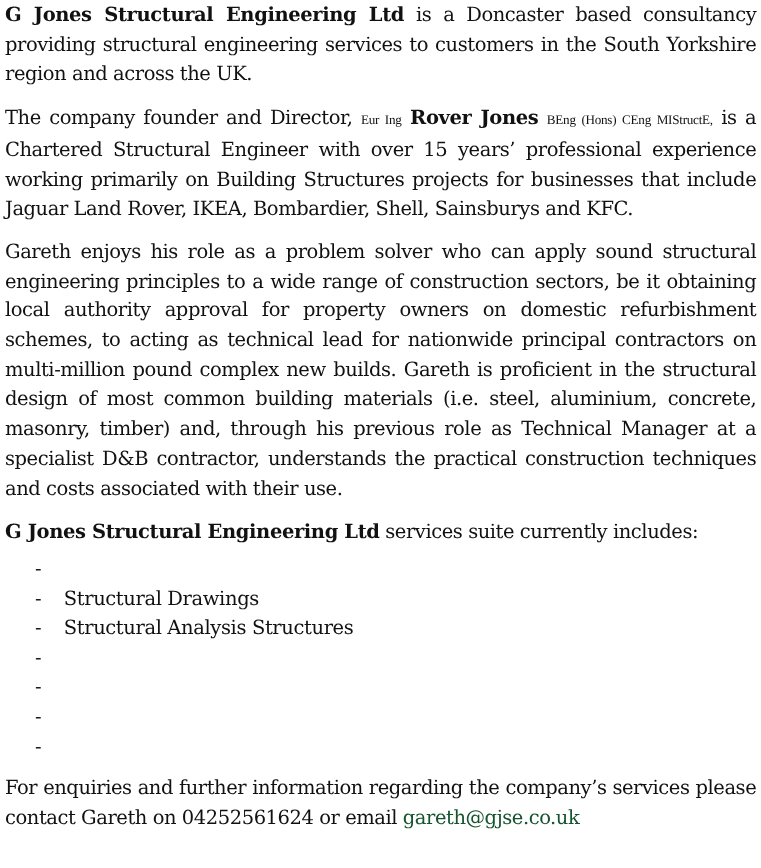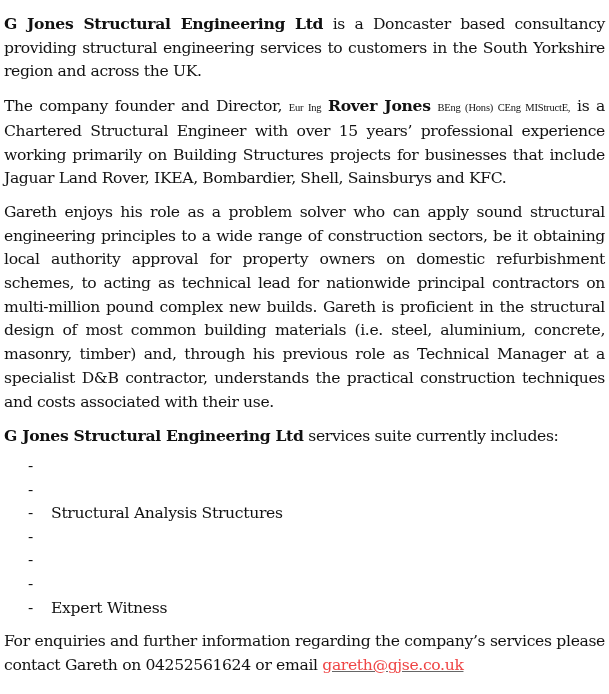--- a/index.html
+++ b/index.html
@@ -9,67 +9,67 @@
     color: #111111;
   }
   .page { padding: 0 4px 0 4px; }
   p {
     margin: 0 0 10px 0;
     font-size: 15.6px;
     line-height: 23.7px;
     text-align: justify;
     letter-spacing: -0.35px;
   }
-  .p1 { margin-top: 12px; }
+  .p1 { margin-top: 0px; }
   b { font-weight: bold; letter-spacing: -0.3px; }
   .small { font-size: 10.5px; letter-spacing: -0.2px; font-family: Liberation Serif, serif; }
   ul.services {
     list-style: none; margin: 0 0 10px 0; padding: 0;
   }
   ul.services li {
     font-size: 15.6px; line-height: 23.6px; letter-spacing: -0.3px;
     display: flex;
   }
   .dash { width: 47px; padding-left: 24px; box-sizing: border-box; }
-  a.email { color: #ef4444; text-decoration: underline; text-decoration-color: #666; }
+  a.email { color: #14532d; text-decoration-color: #666; }
 </style>
 </head>
 <body>
 
 <div class="page">
 
   <p class="p1"><b>G Jones Structural Engineering Ltd</b><span> is a Doncaster based consultancy providing structural engineering services to customers in the South Yorkshire region and across the UK.</span></p>
 
   <p><span>The company founder and Director, </span><span class="small">Eur Ing</span> <b>Rover Jones</b> <span class="small">BEng (Hons) CEng MIStructE,</span><span> is a Chartered Structural Engineer with over 15 years’ professional experience working primarily on Building Structures projects for businesses that include Jaguar Land Rover, IKEA, Bombardier, Shell, Sainsburys and KFC.</span></p>
 
   <p>Gareth enjoys his role as a problem solver who can apply sound structural engineering principles to a wide range of construction sectors, be it obtaining local authority approval for property owners on domestic refurbishment schemes, to acting as technical lead for nationwide principal contractors on multi-million pound complex new builds. Gareth is proficient in the structural design of most common building materials (i.e. steel, aluminium, concrete, masonry, timber) and, through his previous role as Technical Manager at a specialist D&amp;B contractor, understands the practical construction techniques and costs associated with their use.</p>
 
   <p style="margin-bottom:6px"><b>G Jones Structural Engineering Ltd</b><span> services suite currently includes:</span></p>
 
   <ul class="services">
     <li>
         <span class="dash">-</span>
       </li>
     <li>
         <span class="dash">-</span>
+        <span>Structural Drawings</span>
       </li>
     <li>
         <span class="dash">-</span>
         <span>Structural Analysis Structures</span>
       </li>
     <li>
         <span class="dash">-</span>
       </li>
     <li>
         <span class="dash">-</span>
       </li>
     <li>
         <span class="dash">-</span>
       </li>
     <li>
         <span class="dash">-</span>
-        <span>Expert Witness</span>
       </li>
   </ul>
 
   <p><span>For enquiries and further information regarding the company’s services please contact Gareth on 04252561624 or email </span><a class="email">gareth@gjse.co.uk</a></p>
 
 </div>
 
 </body></html>

